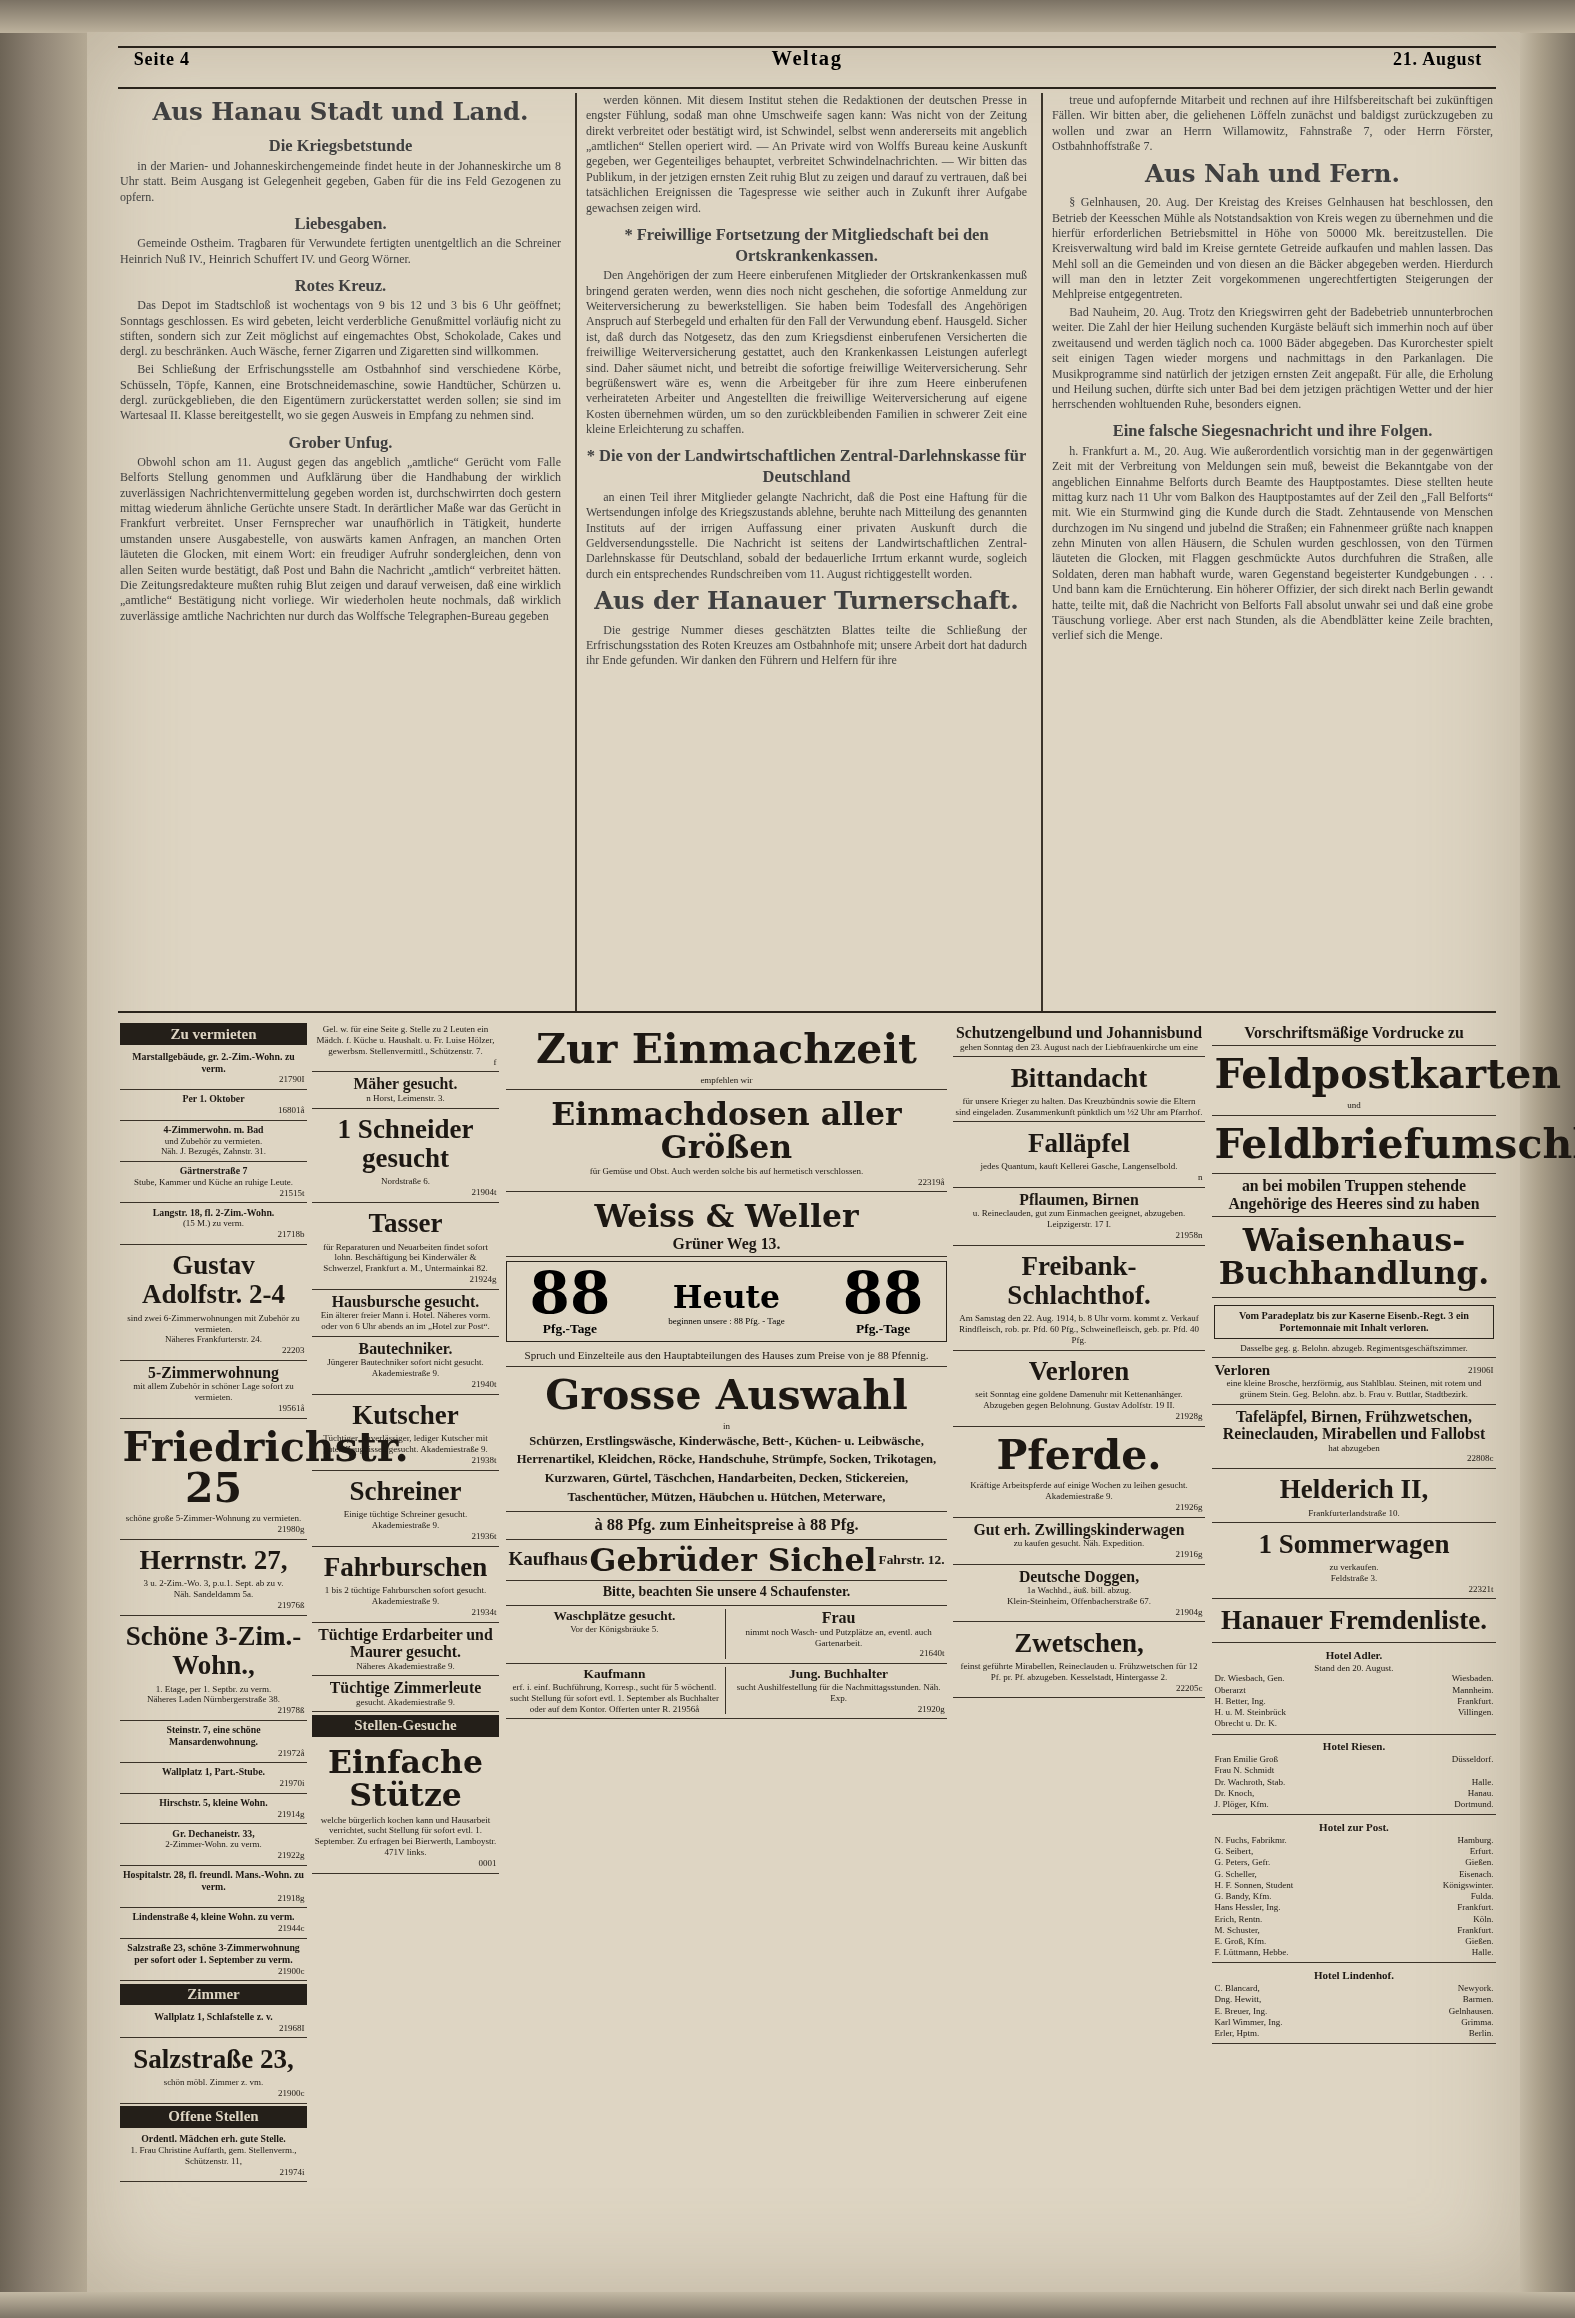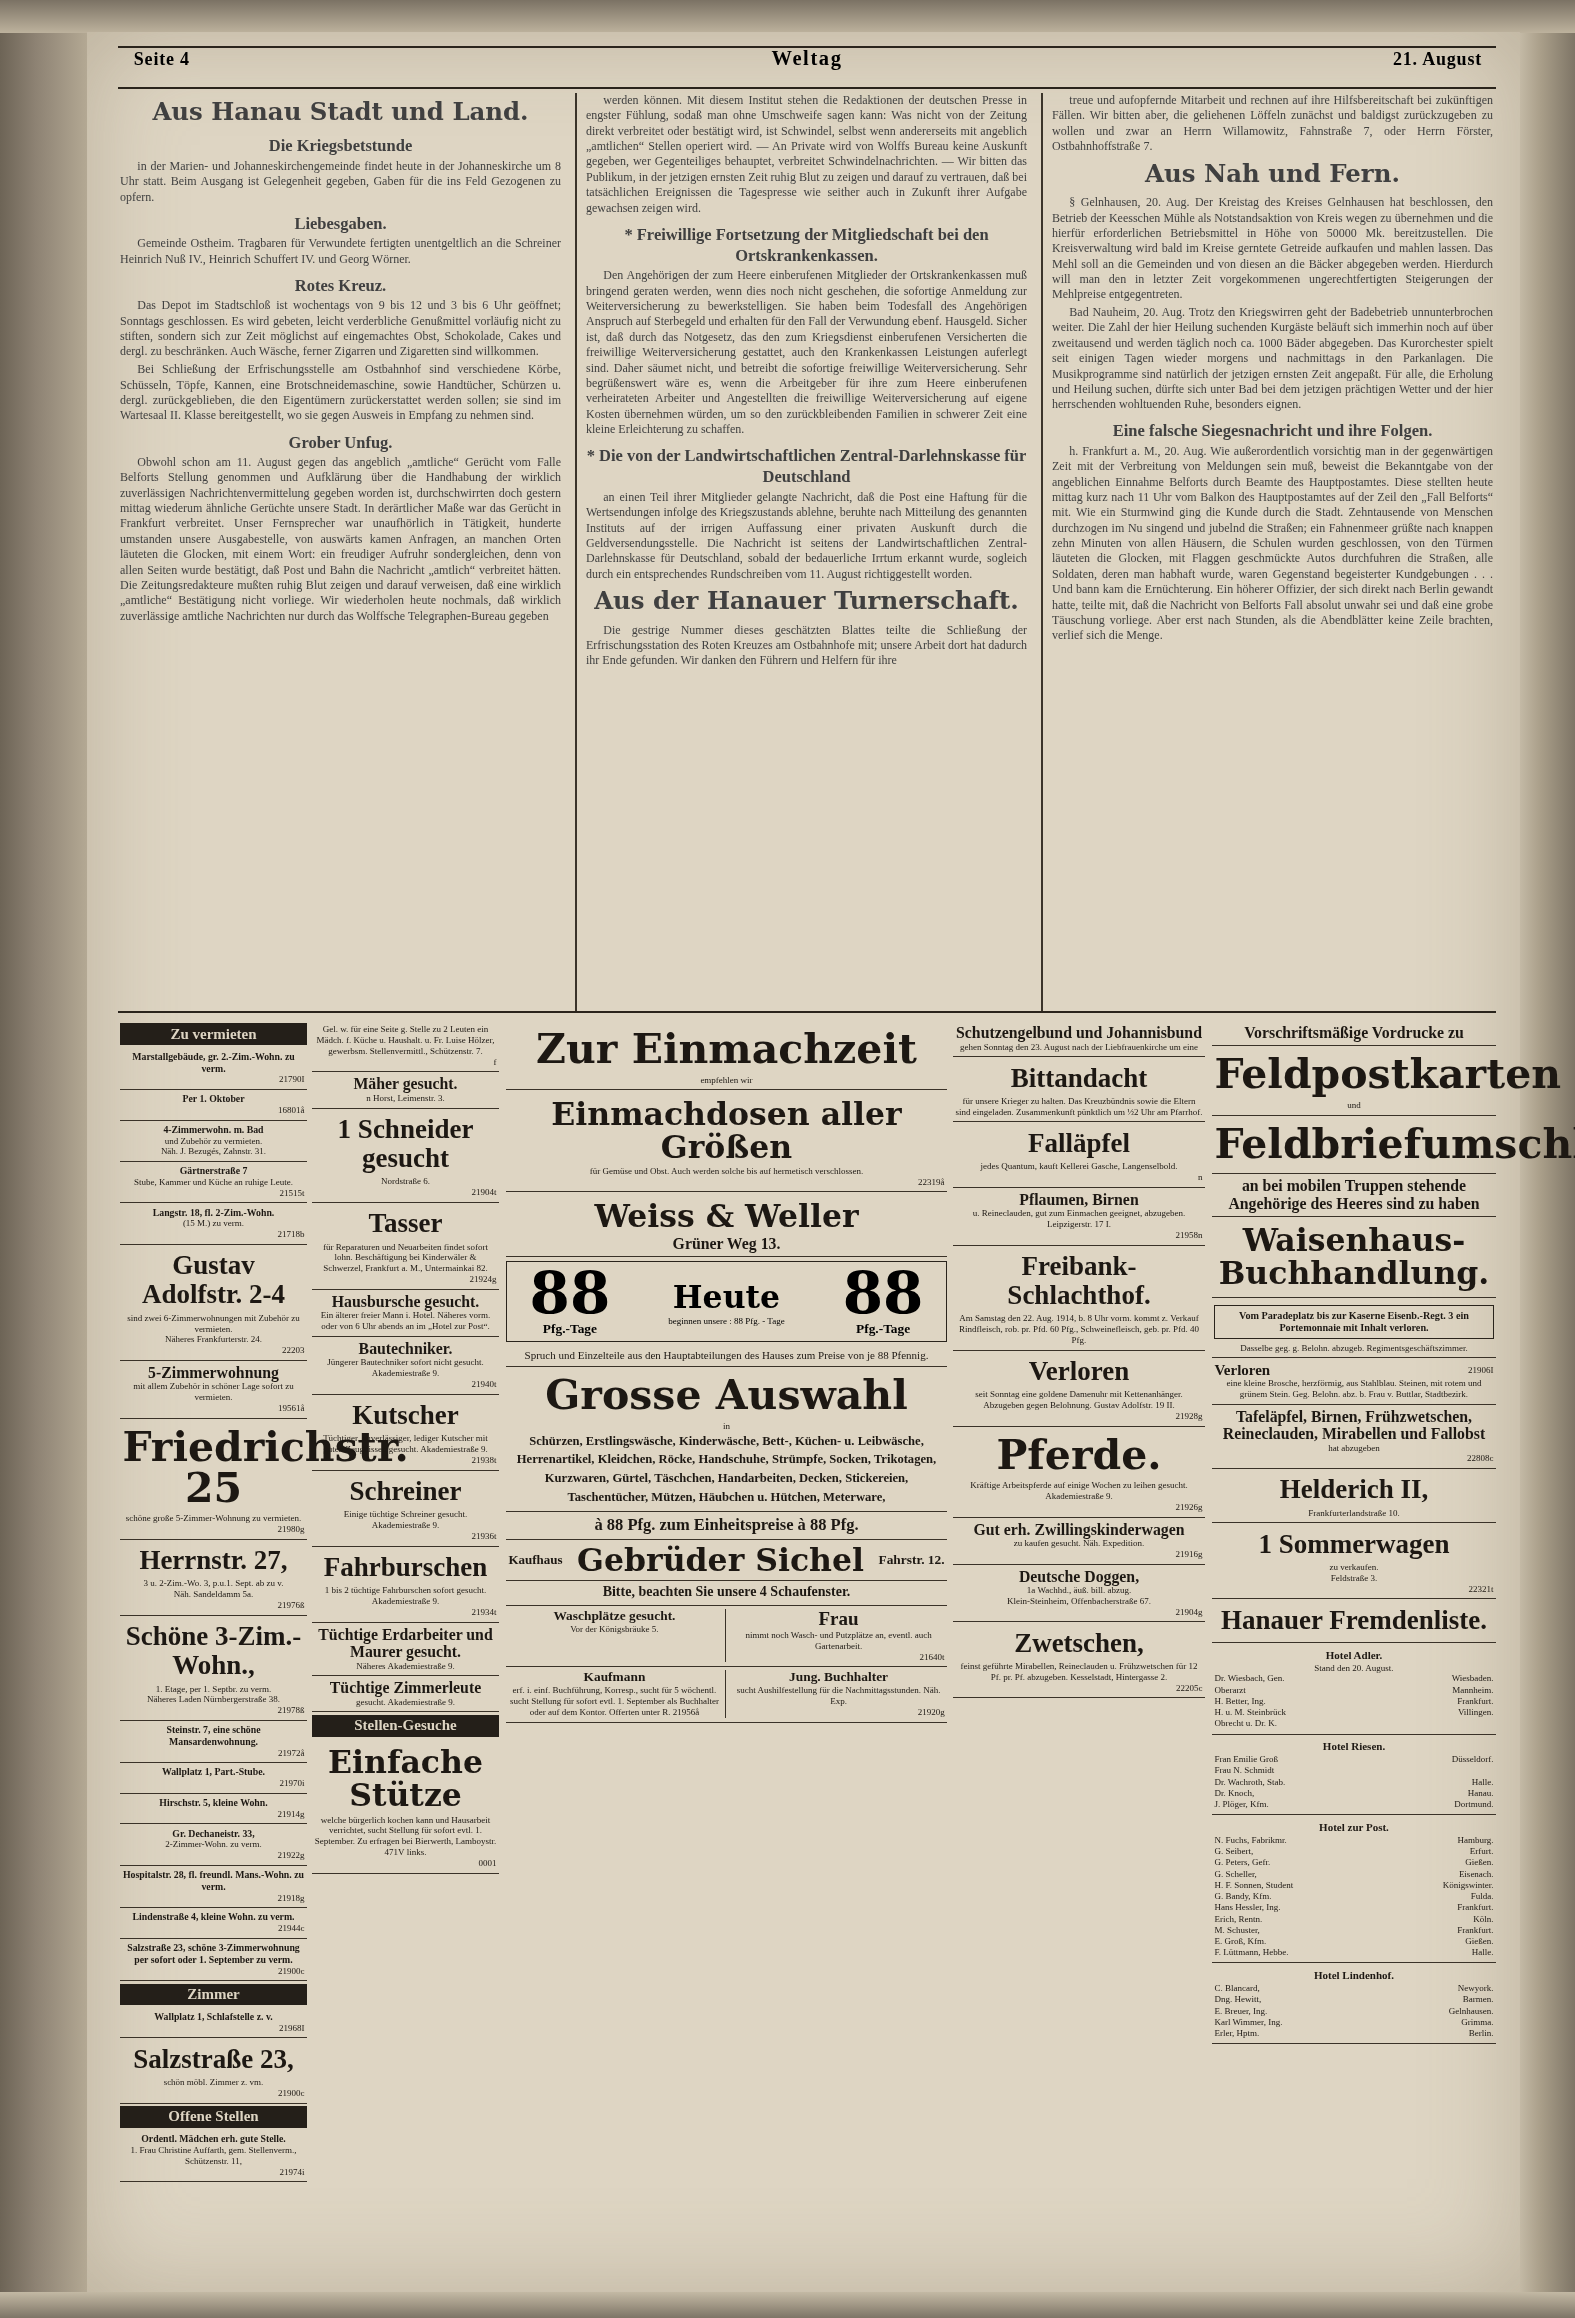--- a/index.html
+++ b/index.html
@@ -297,33 +297,33 @@
           </div>
         </div>
         <div class="box c" style="font-size:11px">Spruch und Einzelteile aus den Hauptabteilungen des Hauses zum Preise von je 88 Pfennig.</div>
         <div class="box">
           <div class="huge">Grosse Auswahl</div>
           <div class="sm c">in</div>
           <div class="c" style="font-size:12.6px;line-height:1.5;font-weight:bold">Schürzen, Erstlingswäsche, Kinderwäsche, Bett-, Küchen- u. Leibwäsche, Herrenartikel, Kleidchen, Röcke, Handschuhe, Strümpfe, Socken, Trikotagen, Kurzwaren, Gürtel, Täschchen, Handarbeiten, Decken, Stickereien, Taschentücher, Mützen, Häubchen u. Hütchen, Meterware,</div>
         </div>
         <div class="box" style="font-size:16.5px;font-weight:bold;text-align:center">à 88 Pfg.   zum Einheitspreise   à 88 Pfg.</div>
         <div class="box flexrow">
-          <span style="font-size:13px;font-weight:bold">Kaufhaus</span>
+          <span style="font-size:19px;font-weight:bold">Kaufhaus</span>
           <span class="huge2" style="margin:0">Gebrüder Sichel</span>
           <span style="font-size:13.4px;font-weight:bold">Fahrstr. 12.</span>
         </div>
         <div class="box c" style="font-size:14px;font-weight:bold">Bitte, beachten Sie unsere 4 Schaufenster.</div>
         <div class="box">
           <div style="display:flex;gap:6.3px">
             <div style="flex:1;border-right:0.8px solid #3a3228;padding-right:4.7px">
               <div class="med" style="font-size:13.4px">Waschplätze gesucht.</div>
               <div class="sm c">Vor der Königsbräuke 5.</div>
             </div>
             <div style="flex:1">
-              <div class="med" style="font-size:19px">Frau</div>
+              <div class="med" style="font-size:16px">Frau</div>
               <div class="sm c">nimmt noch Wasch- und Putzplätze an, eventl. auch Gartenarbeit.</div>
               <div class="sm r">21640t</div>
             </div>
           </div>
         </div>
         <div class="box">
           <div style="display:flex;gap:6.3px">
             <div style="flex:1;border-right:0.8px solid #3a3228;padding-right:4.7px">
               <div class="med" style="font-size:13.4px">Kaufmann</div>
               <div class="sm c">erf. i. einf. Buchführung, Korresp., sucht für 5 wöchentl. sucht Stellung für sofort evtl. 1. September als Buchhalter oder auf dem Kontor. Offerten unter R. 21956å</div>

